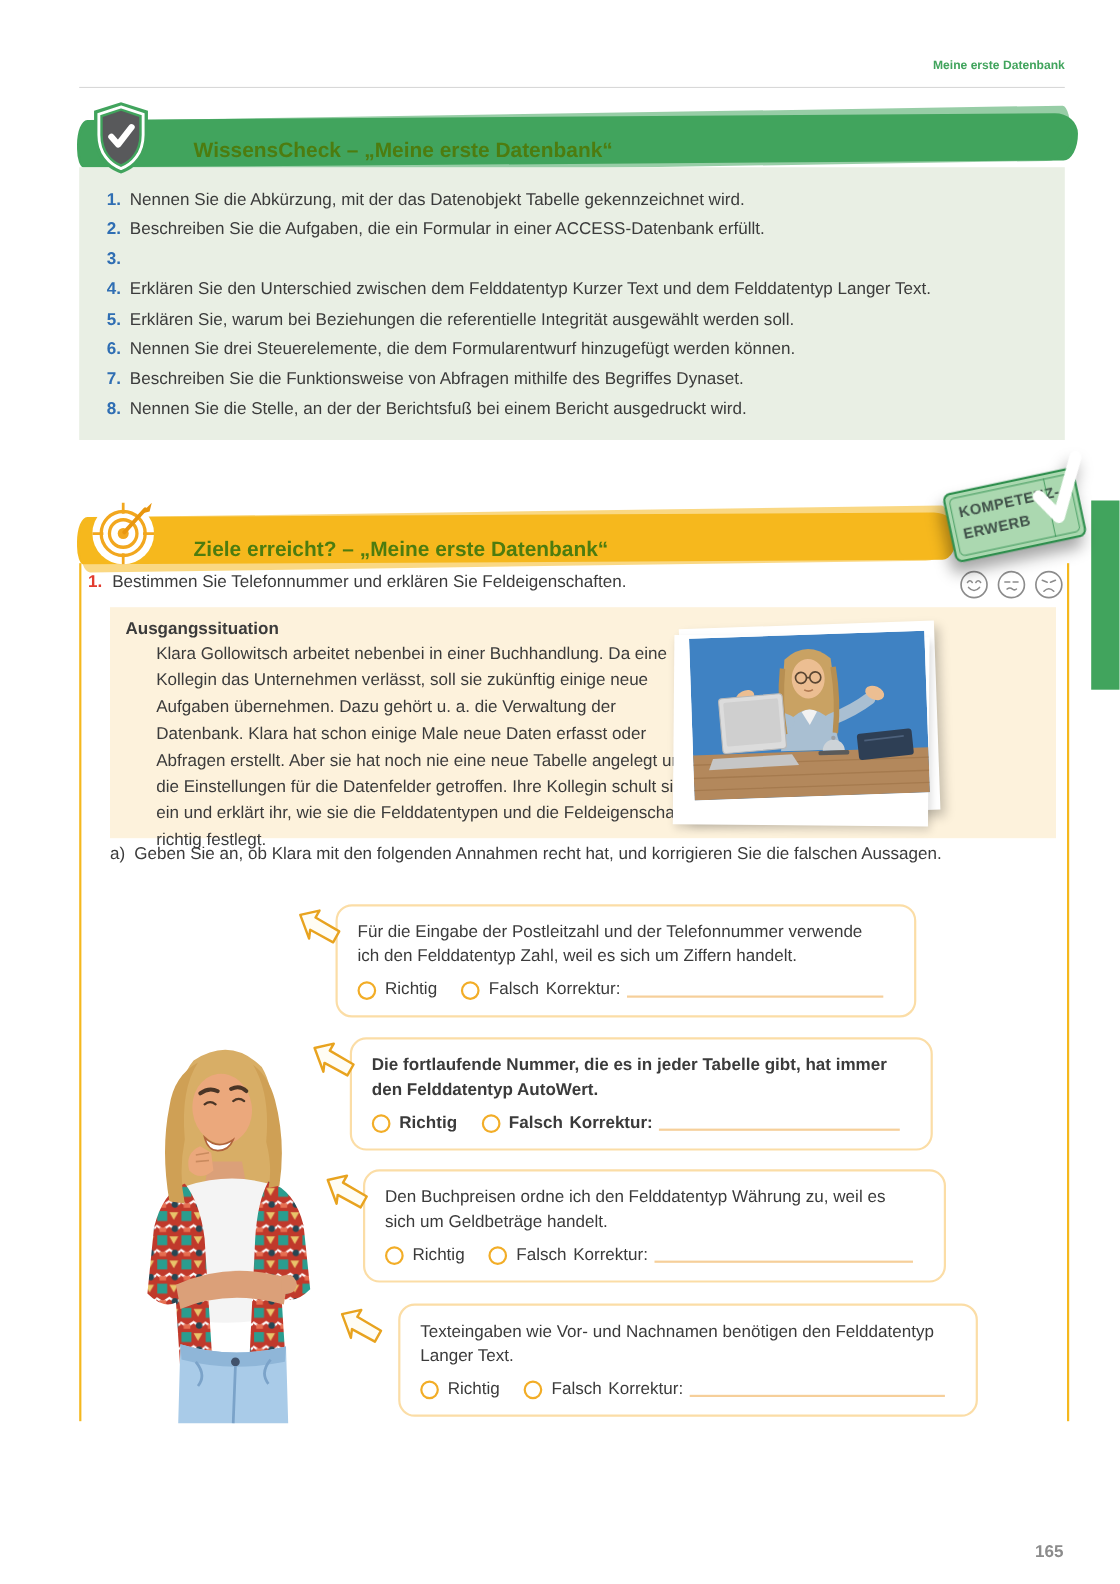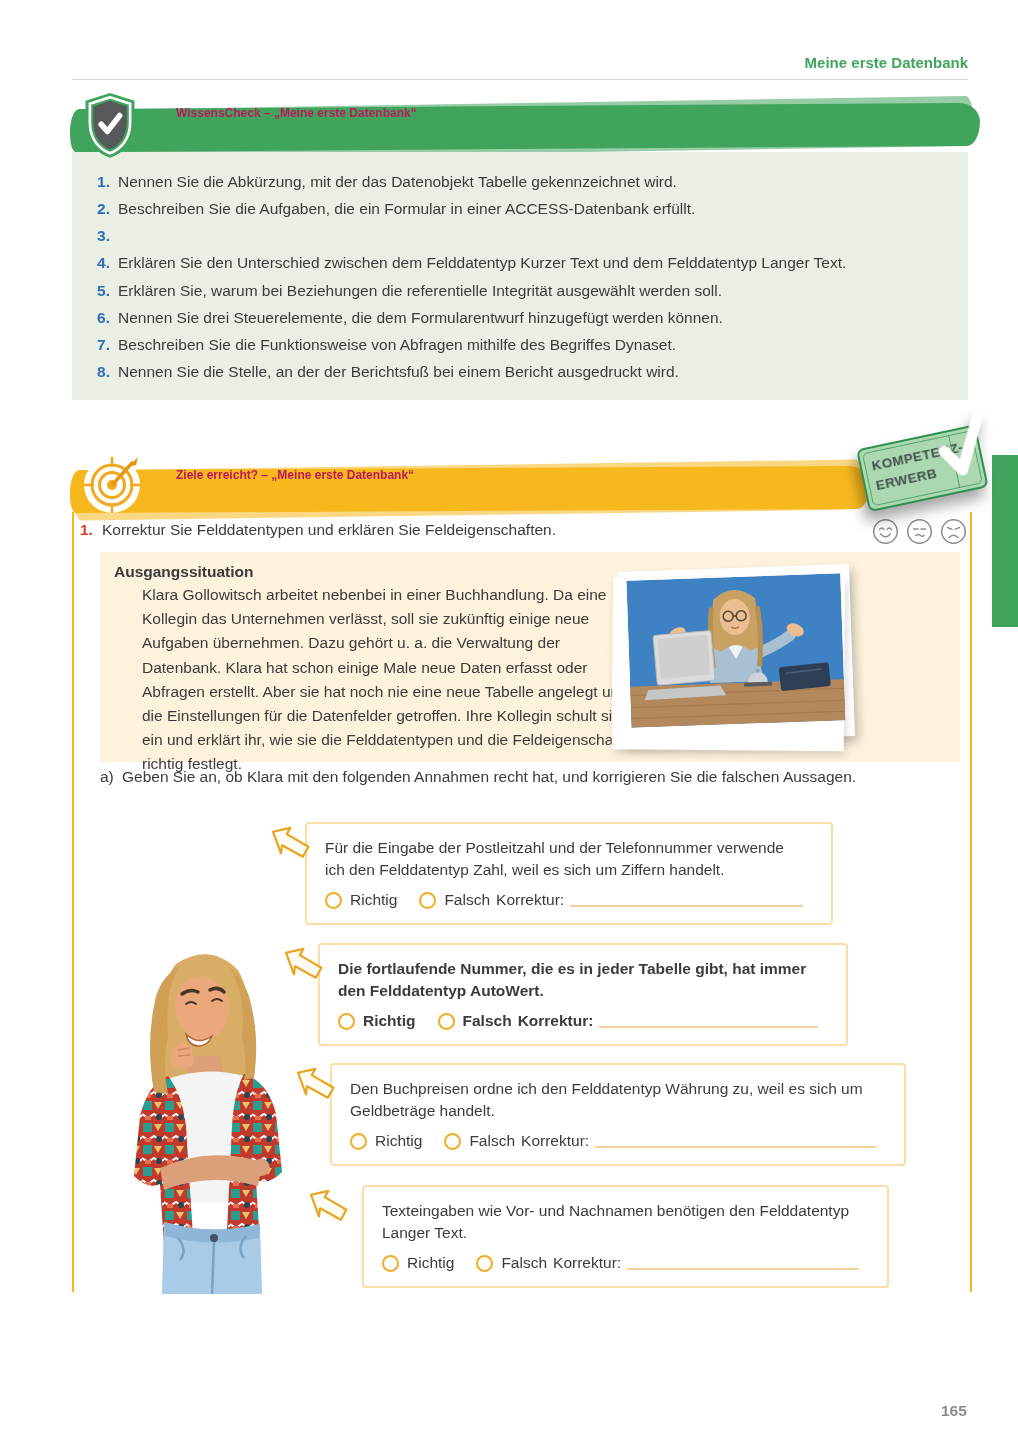--- a/index.html
+++ b/index.html
@@ -7,25 +7,25 @@
     --green:#41a45d; --green-dark:#2f8f4e; --green-bg:#e9efe4;
     --yellow:#f5b81e; --yellow-soft:#fbdda6; --orange:#f2ad27; --line-orange:#f6cf9a;
     --beige:#fdf2dc; --blue-num:#2f6eb3; --red-num:#e23b2e;
     --ink:#3b3b3b; --gray:#8c8c8c; --badge-bg:#abd8b0; --badge-ink:#41524a;
   }
   *{margin:0;padding:0;box-sizing:border-box;}
   body{background:#fff;font-family:"Liberation Sans", sans-serif;color:var(--ink);}
   .page{position:relative;width:1018px;height:1440px;margin:0 auto;background:#fff;overflow:hidden;}
 
   
-  .running-head{position:absolute;top:54px;right:50px;font-size:15px;font-weight:700;color:var(--green);}
+  .running-head{position:absolute;top:54px;right:50px;font-size:11px;font-weight:700;color:var(--green);}
   .head-rule{position:absolute;top:79px;left:72px;width:896px;height:1px;background:#d8d8d8;}
 
   
-  .banner{position:absolute;color:#be185d;font-weight:700;font-size:12px;display:flex;align-items:flex-start;}
+  .banner{position:absolute;color:#4d7c0f;font-weight:700;font-size:19px;display:flex;align-items:flex-end;}
   .banner .stroke{position:absolute;inset:0;border-radius:10px 22px 14px 6px / 55% 45% 60% 40%;}
   .banner .stroke::after{content:"";position:absolute;inset:-3px 6px -4px 2px;background:inherit;opacity:.55;
     border-radius:18px 8px 24px 10px / 40% 60% 45% 55%;transform:rotate(-.5deg);}
   .banner .label{position:relative;z-index:2;padding-left:106px;}
   .banner-green{left:70px;top:106px;width:910px;height:43px;}
   .banner-green .stroke{background:var(--green);transform:rotate(-.4deg);}
   .banner-yellow{left:70px;top:468px;width:800px;height:43px;}
   .banner-yellow .stroke{background:var(--yellow);transform:rotate(-.3deg);}
 
   
@@ -72,32 +72,32 @@
     transform:rotate(-2deg);box-shadow:4px 6px 10px rgba(0,0,0,.22);}
   .polaroid::before{content:"";position:absolute;left:-8px;top:10px;width:100%;height:100%;background:#fff;
     transform:rotate(2.5deg);z-index:-1;box-shadow:2px 4px 8px rgba(0,0,0,.15);}
   .polaroid svg{width:100%;height:100%;display:block;}
 
   
   .subtask{position:absolute;left:100px;top:766px;width:760px;font-size:15.5px;line-height:22px;display:flex;}
   .subtask .lbl{flex:0 0 22px;}
 
   
-  .card{position:absolute;background:#fff;border:2px solid var(--yellow-soft);border-radius:4px;
+  .card{position:absolute;background:#fff;border:2px solid var(--yellow-soft);border-radius:15px;
     padding:13px 28px 12px 18px;font-size:15.5px;line-height:22px;}
   .card .opts{display:flex;align-items:center;margin-top:8px;}
   .radio{width:17px;height:17px;border:2.5px solid var(--orange);border-radius:50%;background:#fff;flex:0 0 17px;}
   .opts .olabel{padding:0 4px 0 8px;}
   .opts .gap{width:18px;}
   .opts .klabel{padding-right:6px;}
   .kline{flex:1;border-bottom:2px solid var(--line-orange);height:14px;}
   .card-arrow{position:absolute;width:46px;height:40px;z-index:2;}
   .card1{left:305px;top:822px;width:528px;}
   .card2{left:318px;top:943px;width:530px;font-weight:bold;}
-  .card3{left:330px;top:1063px;width:576px;}
+  .card3{left:330px;top:1063px;width:530px;}
   .card4{left:362px;top:1185px;width:527px;}
   .arrow1{left:266px;top:826px;} .arrow2{left:279px;top:947px;}
   .arrow3{left:291px;top:1067px;} .arrow4{left:304px;top:1189px;}
 
   
   .cutout{position:absolute;left:98px;top:946px;width:224px;height:348px;}
   .cutout svg{width:100%;height:100%;}
 
   .page-num{position:absolute;left:941px;top:1358px;font-size:15.5px;font-weight:700;color:var(--gray);margin-top:44px;}
 </style>
@@ -182,21 +182,21 @@
     </svg>
   </div>
 
   <div class="side-bar"></div>
 
   <div class="frame-line frame-left"></div>
   <div class="frame-line frame-right"></div>
 
   <div class="task-row">
     <span class="num">1.</span>
-    <span>Korrektur Sie Felddatentypen und erklären Sie Feldeigenschaften.</span>
+    <span>Bestimmen Sie Telefonnummer und erklären Sie Feldeigenschaften.</span>
   </div>
   <div class="emoji-row">
     <svg viewBox="0 0 27 27">
       <circle cx="13.5" cy="13.5" r="11.8" fill="#fff" stroke="#8c8c8c" stroke-width="1.5"></circle>
       <path d="M7.5 11.5 q2.2 -3 4.4 0 M15.1 11.5 q2.2 -3 4.4 0" fill="none" stroke="#8c8c8c" stroke-width="1.4" stroke-linecap="round"></path>
       <path d="M8.5 16 q5 5.5 10 0" fill="none" stroke="#8c8c8c" stroke-width="1.4" stroke-linecap="round"></path>
     </svg>
     <svg viewBox="0 0 27 27">
       <circle cx="13.5" cy="13.5" r="11.8" fill="#fff" stroke="#8c8c8c" stroke-width="1.5"></circle>
       <path d="M7.5 11 h4.5 M15 11 h4.5" fill="none" stroke="#8c8c8c" stroke-width="1.4" stroke-linecap="round"></path>

